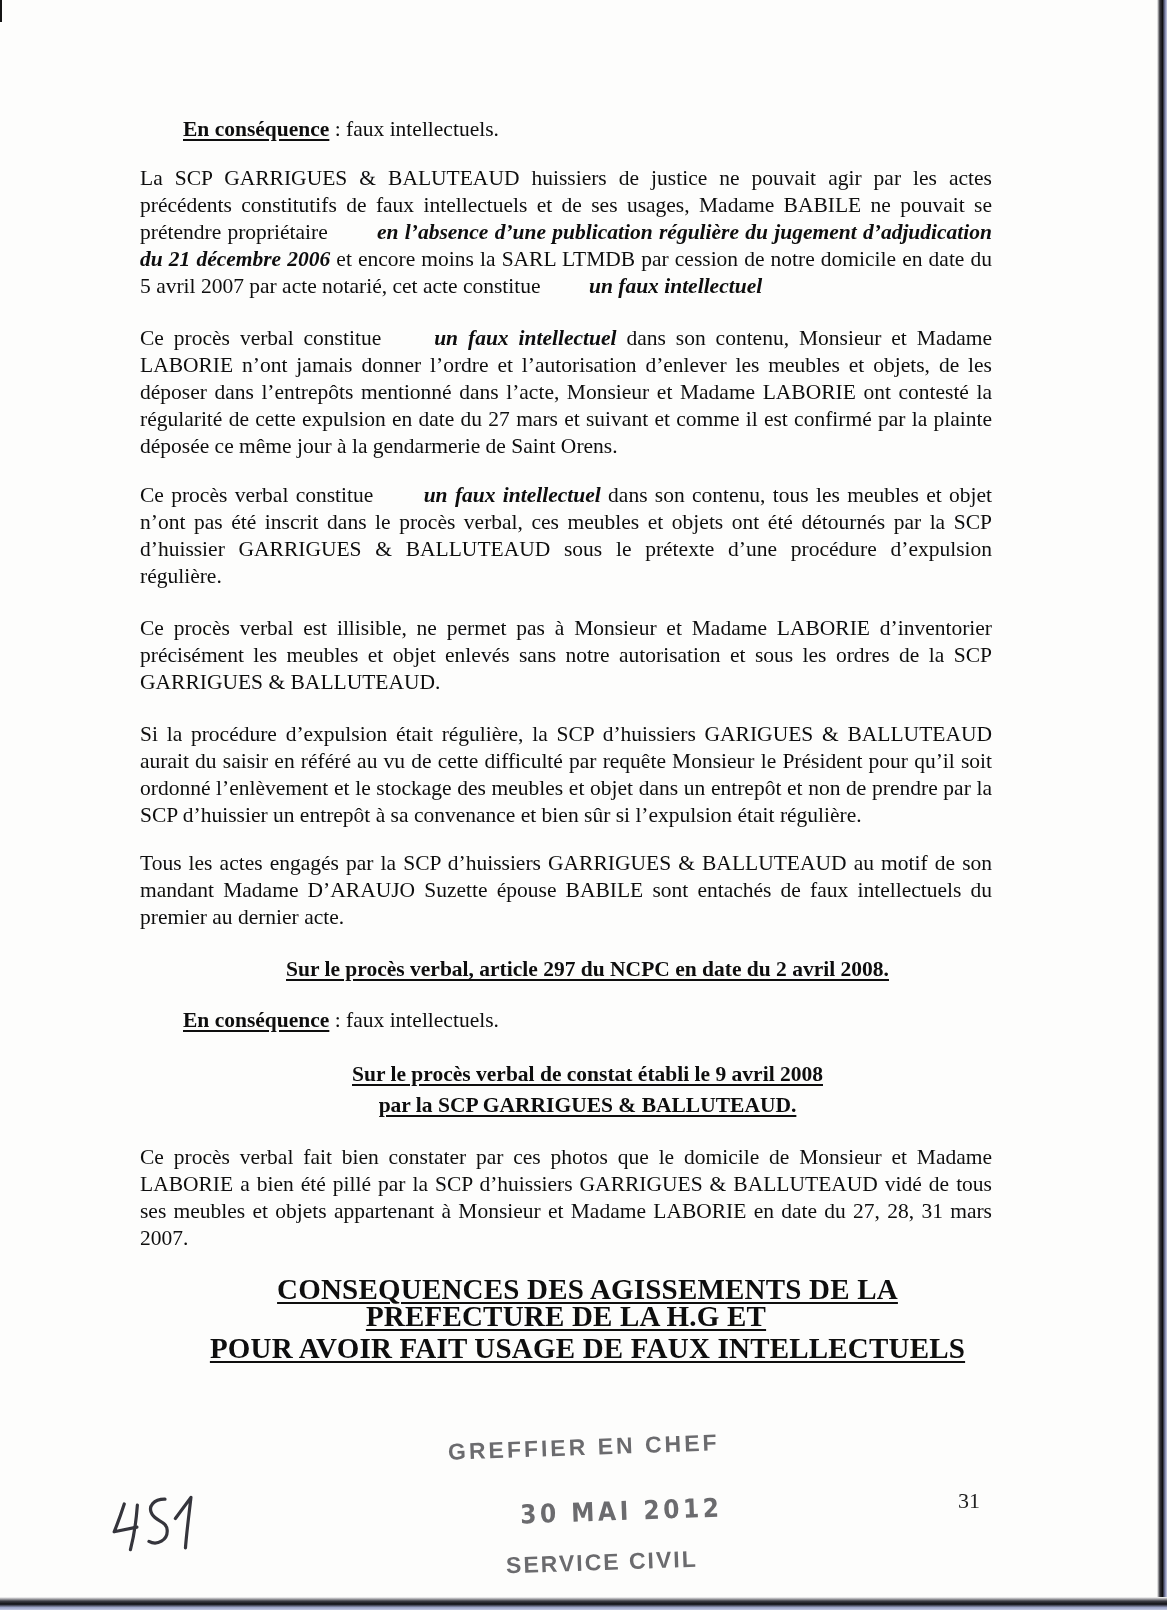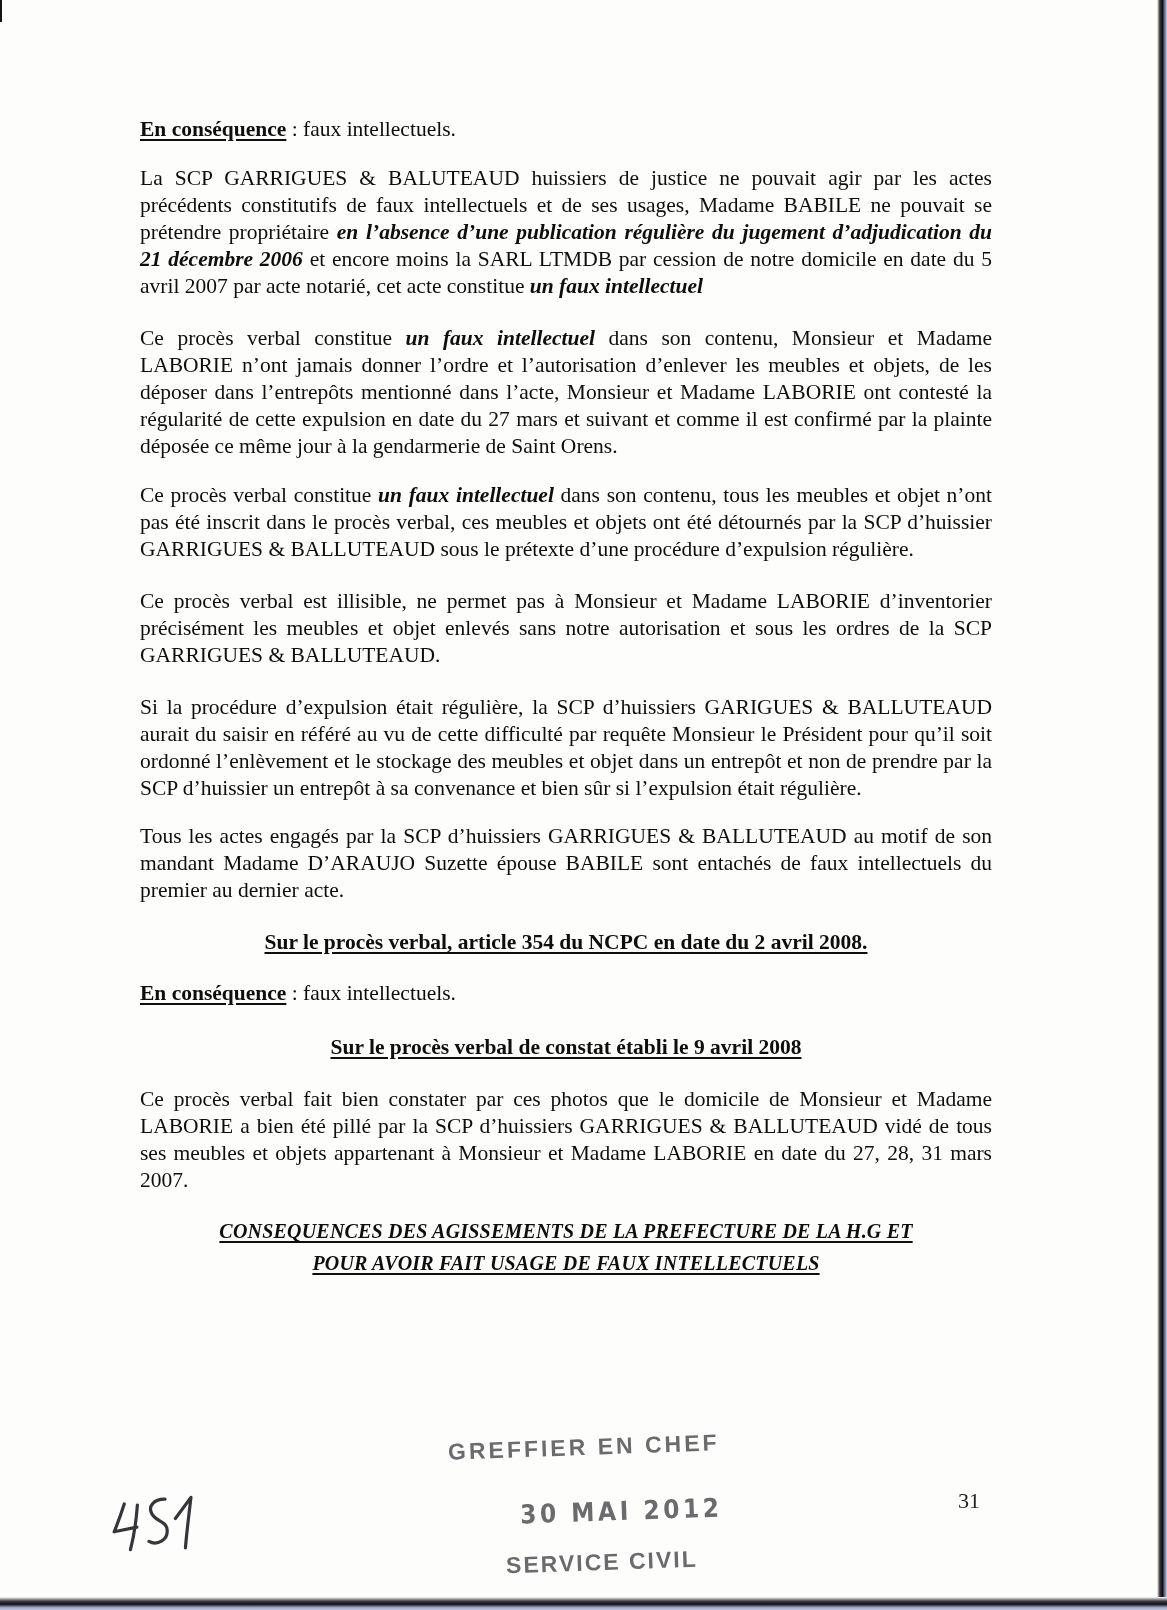--- a/index.html
+++ b/index.html
@@ -16,22 +16,22 @@
     left:140px; top:116px;
     width:852px;
   }
   .block {
     margin:0;
     font-size:21.5px;
     line-height:27px;
     text-align:justify;
   }
   .center { text-align:center; }
-  .h3size { font-size:20px; letter-spacing:0.2px;font-style:italic; }
-  .b { font-weight:bold; }
+  .h3size { font-size:29px; letter-spacing:0.2px; }
+  .b { font-weight:bold;margin-left:43px; }
   .i { font-style:italic; }
   .u { text-decoration:underline; text-decoration-thickness:2px; text-underline-offset:3px; }
 
   
   .stamp {
     position:absolute;
     font-family:"Liberation Sans", sans-serif;
     font-weight:bold;
     color:var(--ink, #4c4c50);
     opacity:0.82;
@@ -79,23 +79,24 @@
   <div class="corner-tick"></div>
 
   <main class="content">
       <p class="block" style="margin-top: 0px;"><span class="b u">En conséquence</span><span> : faux intellectuels.</span></p>
       <p class="block" style="margin-top: 22px;"><span>La SCP  GARRIGUES &amp; BALUTEAUD huissiers de justice ne pouvait agir par les actes précédents constitutifs de faux intellectuels et de ses usages, Madame BABILE ne pouvait se prétendre propriétaire </span><span class="b i">en l’absence d’une publication régulière du jugement d’adjudication du 21 décembre 2006</span><span> et encore moins la SARL LTMDB par cession de notre domicile en date du 5 avril 2007 par acte notarié, cet acte constitue </span><span class="b i">un faux intellectuel</span></p>
       <p class="block" style="margin-top: 25px;"><span>Ce procès verbal constitue </span><span class="b i">un faux intellectuel</span><span> dans son contenu, Monsieur et Madame LABORIE n’ont jamais donner l’ordre et l’autorisation d’enlever les meubles et objets, de les déposer dans l’entrepôts mentionné dans l’acte, Monsieur et Madame LABORIE ont contesté la régularité de cette expulsion en date du 27 mars et suivant et comme il est confirmé par la plainte déposée ce même jour à la gendarmerie de Saint Orens.</span></p>
       <p class="block" style="margin-top: 22px;"><span>Ce procès verbal constitue </span><span class="b i">un faux intellectuel</span><span> dans son contenu, tous les meubles et objet n’ont pas été inscrit dans le procès verbal, ces meubles et objets ont été détournés par la SCP d’huissier GARRIGUES &amp; BALLUTEAUD sous le prétexte d’une procédure d’expulsion régulière.</span></p>
       <p class="block" style="margin-top: 25px;"><span>Ce procès verbal est illisible, ne permet pas à Monsieur et Madame LABORIE d’inventorier précisément les meubles et objet enlevés sans notre autorisation et sous les ordres de la SCP GARRIGUES &amp; BALLUTEAUD.</span></p>
       <p class="block" style="margin-top: 25px;"><span>Si la procédure d’expulsion était régulière, la SCP d’huissiers GARIGUES &amp; BALLUTEAUD aurait du saisir en référé au vu de cette difficulté par requête Monsieur le Président pour qu’il soit ordonné l’enlèvement et le stockage des meubles et objet dans un entrepôt et non de prendre par la SCP d’huissier un entrepôt à sa convenance et bien sûr si l’expulsion était régulière.</span></p>
       <p class="block" style="margin-top: 21px;"><span>Tous les actes engagés par la SCP d’huissiers GARRIGUES &amp; BALLUTEAUD au motif de son mandant Madame D’ARAUJO Suzette épouse BABILE sont entachés de faux intellectuels du premier au dernier acte.</span></p>
-      <p class="block center" style="margin-top: 25px;"><span class="b u">Sur le procès verbal, article 354 du NCPC en date du 2 avril 2008.</span></p>
+      <p class="block center" style="margin-top: 25px;"><span class="b u">Sur le procès verbal, article 297 du NCPC en date du 2 avril 2008.</span></p>
       <p class="block" style="margin-top: 24px;"><span class="b u">En conséquence</span><span> : faux intellectuels.</span></p>
       <p class="block center" style="margin-top: 27px; text-align: center;"><span class="b u">Sur le procès verbal de constat établi le 9 avril 2008</span></p>
+      <p class="block center" style="margin-top: 4px;"><span class="b u">par la SCP GARRIGUES &amp; BALLUTEAUD.</span></p>
       <p class="block" style="margin-top: 25px; font-family: Liberation Serif, serif;"><span>Ce procès verbal fait bien constater par ces photos que le domicile de Monsieur et Madame LABORIE a bien été pillé par la SCP d’huissiers GARRIGUES &amp; BALLUTEAUD vidé de tous ses meubles et objets appartenant à Monsieur et Madame LABORIE en date du 27, 28, 31 mars 2007.</span></p>
       <p class="block center h3size" style="margin-top: 24px;"><span class="b u">CONSEQUENCES DES AGISSEMENTS DE LA PREFECTURE DE LA H.G ET</span></p>
       <p class="block center h3size" style="margin-top: 5px;"><span class="b u">POUR AVOIR FAIT USAGE DE FAUX INTELLECTUELS</span></p>
     </main>
 
   <div class="stamp stamp-line1">GREFFIER EN CHEF</div>
   <div class="stamp stamp-date">30 MAI 2012</div>
   <div class="stamp stamp-line3">SERVICE CIVIL</div>
 
   <svg class="handwritten" width="104" height="64" viewBox="0 0 104 64" role="img" aria-label="451">

